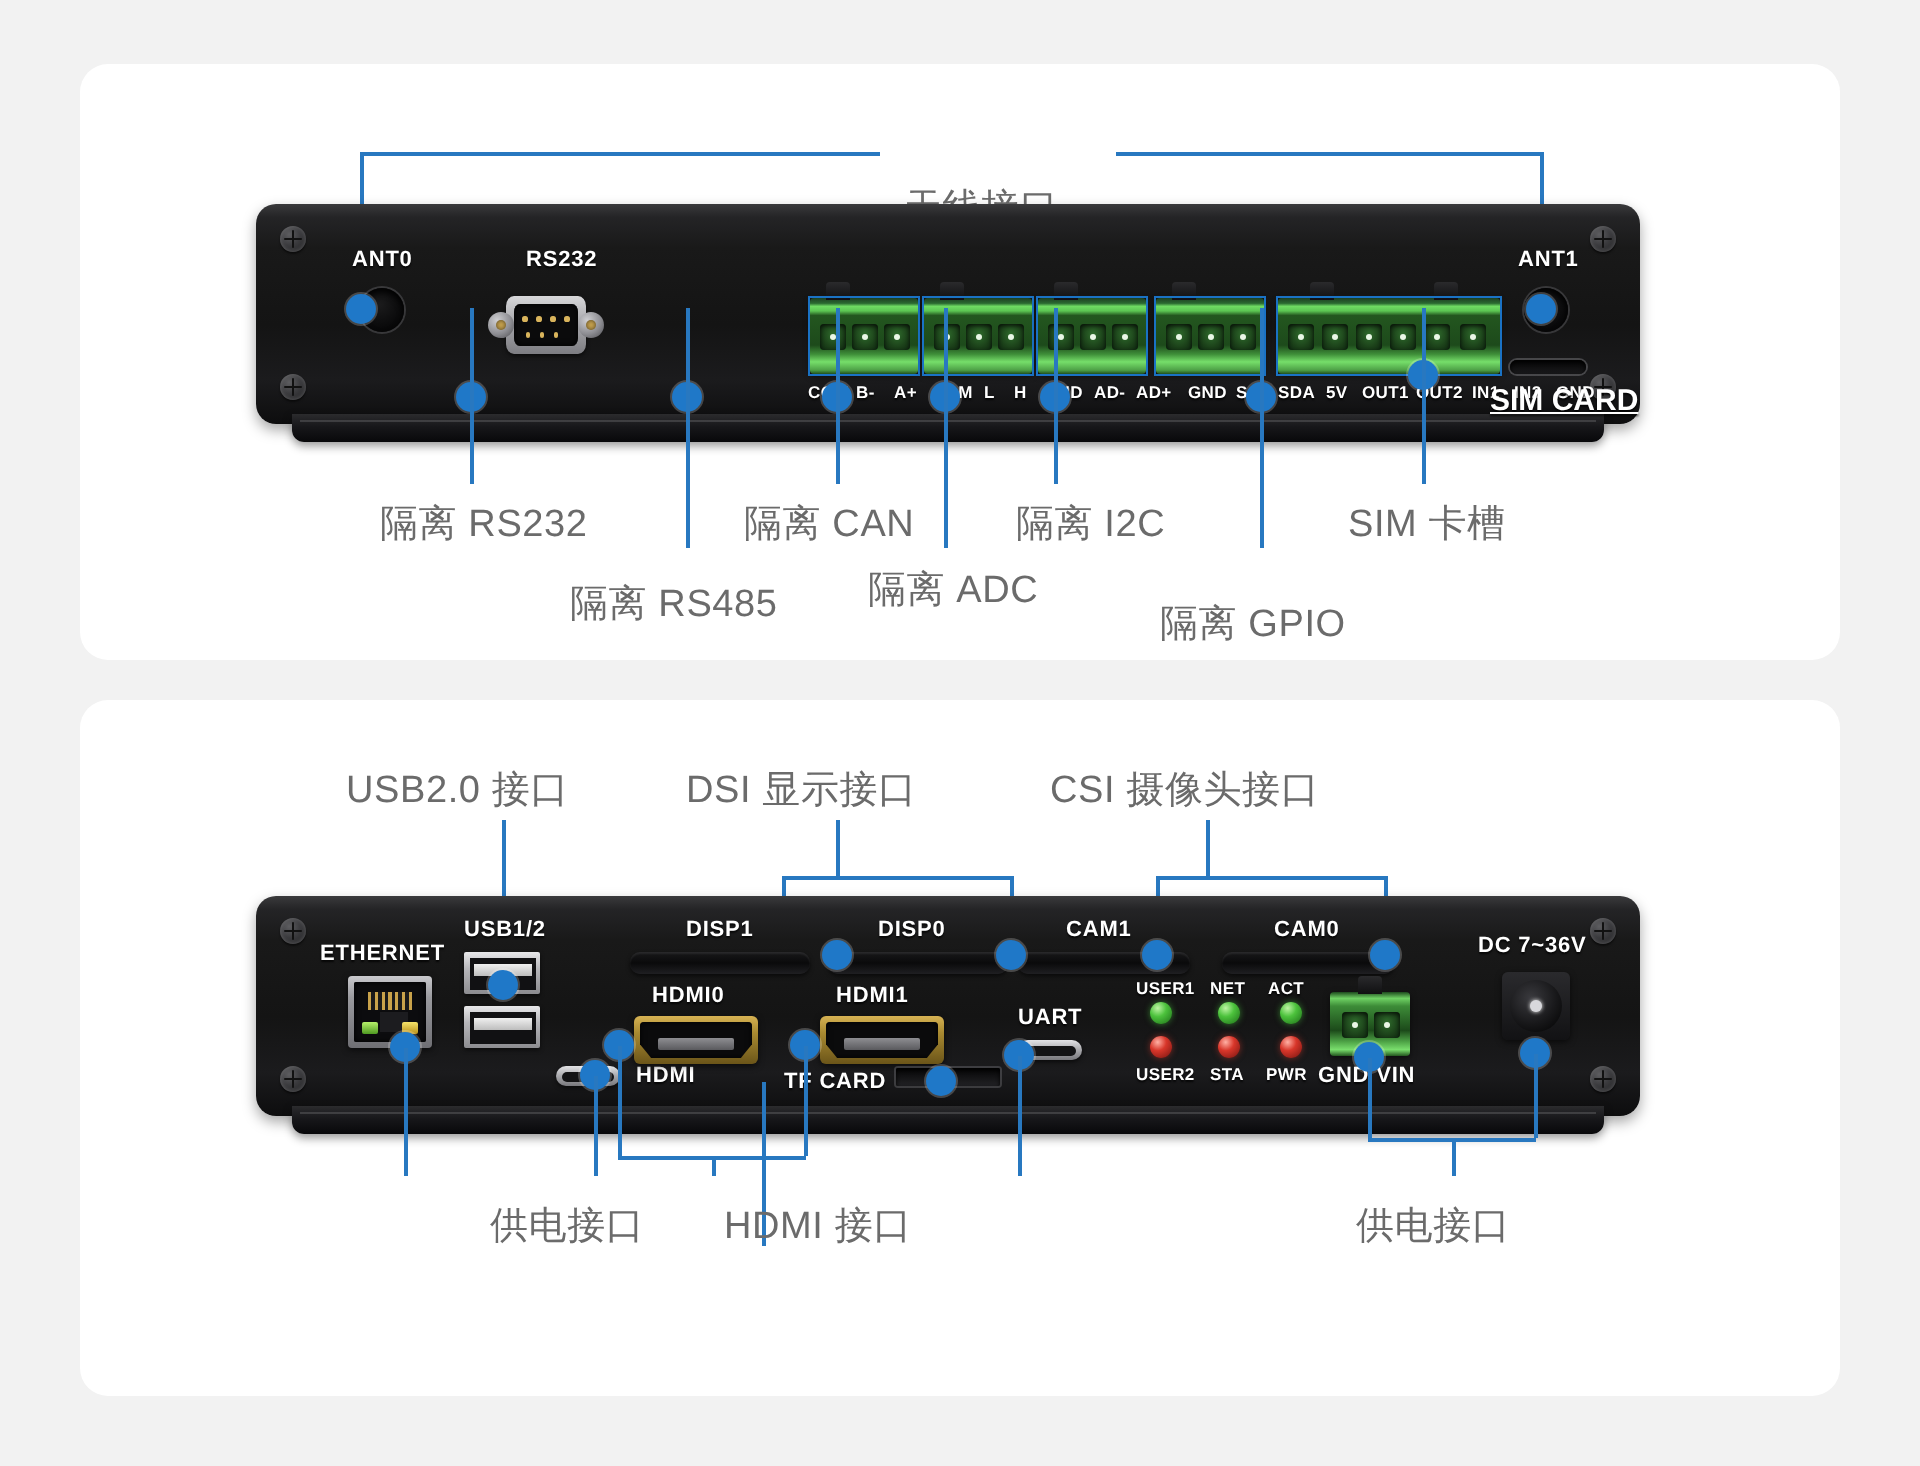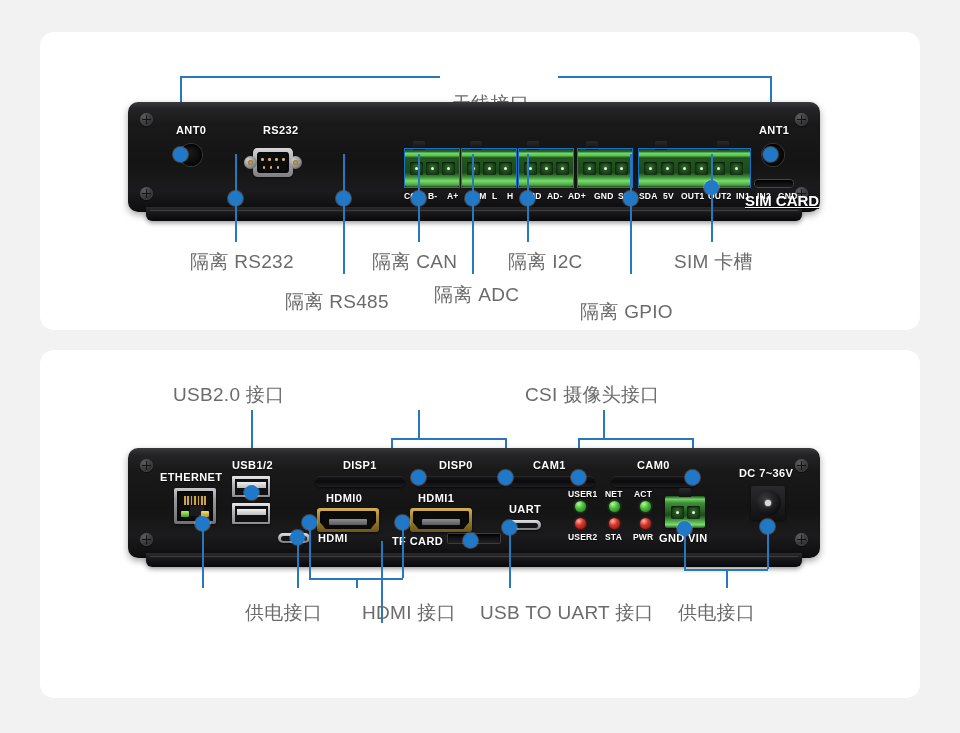--- a/index.html
+++ b/index.html
@@ -369,20 +369,21 @@
   <div class="lbl" style="left:634px; top:217px;">SIM 卡槽</div>
 
   <div class="lbl" style="left:245px; top:257px;">隔离 RS485</div>
   <div class="lbl" style="left:394px; top:250px;">隔离 ADC</div>
   <div class="lbl" style="left:540px; top:250px;margin-top:17px;">隔离 GPIO</div>
 </div>
 
 <div class="card" id="card-bottom">
 
   <div class="lbl" style="left:133px; top:32px;">USB2.0 接口</div>
+  <div class="lbl" style="left:303px; top:32px;">DSI 显示接口</div>
   <div class="lbl" style="left:485px; top:32px;">CSI 摄像头接口</div>
 
   <div class="cl v" style="left:211px; top:60px; height:63px;"></div>
 
   <div class="cl h" style="left:351px; top:88px; width:115px;"></div>
   <div class="cl v" style="left:378px; top:60px; height:28px;"></div>
   <div class="cl v" style="left:351px; top:88px; height:35px;"></div>
   <div class="cl v" style="left:465px; top:88px; height:35px;"></div>
 
   <div class="cl h" style="left:538px; top:88px; width:115px;"></div>
@@ -496,15 +497,14 @@
 
   <div class="cl v" style="left:469px; top:178px; height:60px;"></div>
 
   <div class="cl v" style="left:644px; top:179px; height:40px;"></div>
   <div class="cl v" style="left:727px; top:177px; height:42px;"></div>
   <div class="cl h" style="left:644px; top:219px; width:84px;"></div>
   <div class="cl v" style="left:686px; top:219px; height:19px;"></div>
 
   <div class="lbl" style="left:205px; top:250px;">供电接口</div>
   <div class="lbl" style="left:322px; top:250px;">HDMI 接口</div>
-  <div class="lbl" style="left:440px; top:250px;">USB TO UART 接口</div>
   <div class="lbl" style="left:638px; top:250px;">供电接口</div>
 </div>
 
 </body></html>

